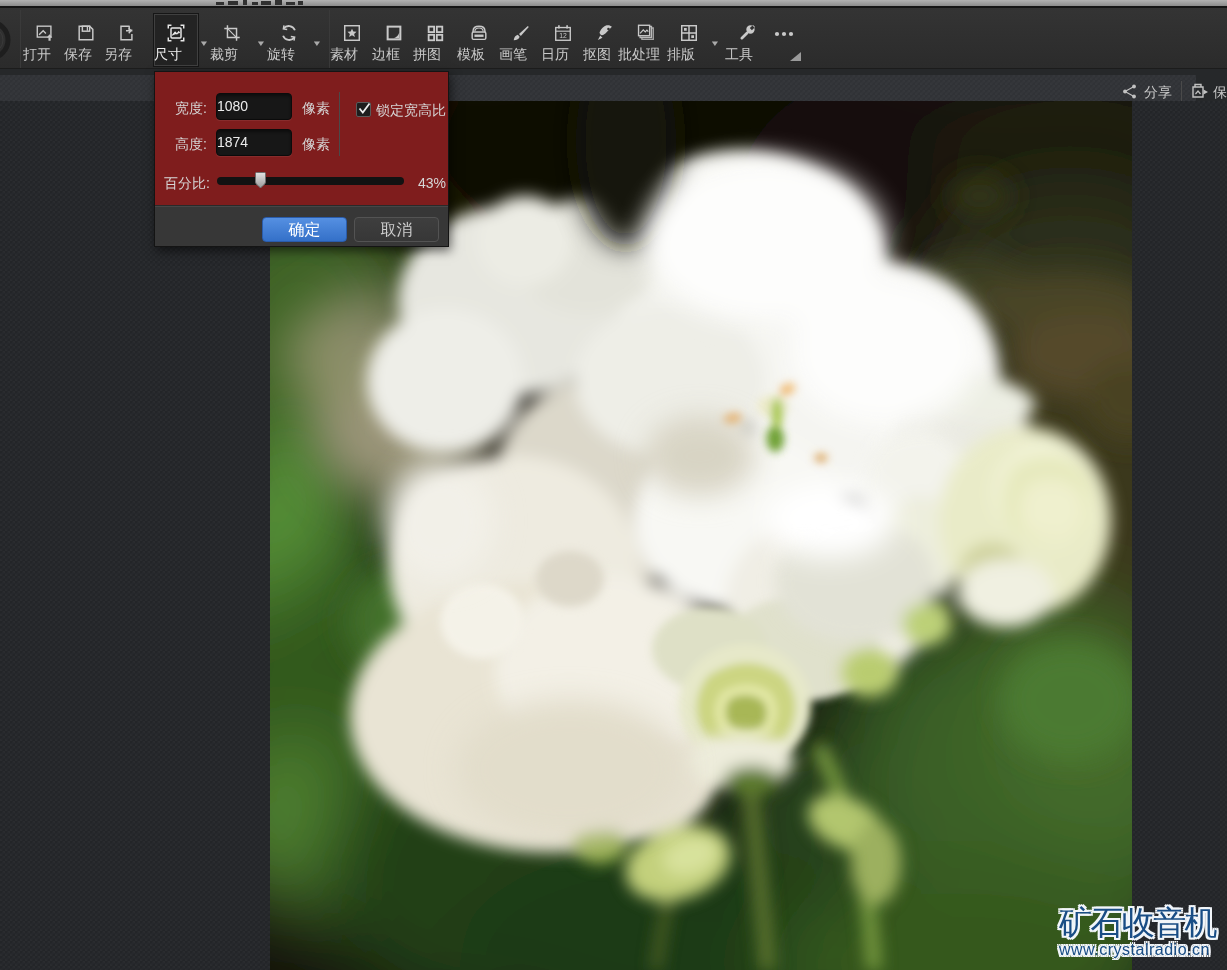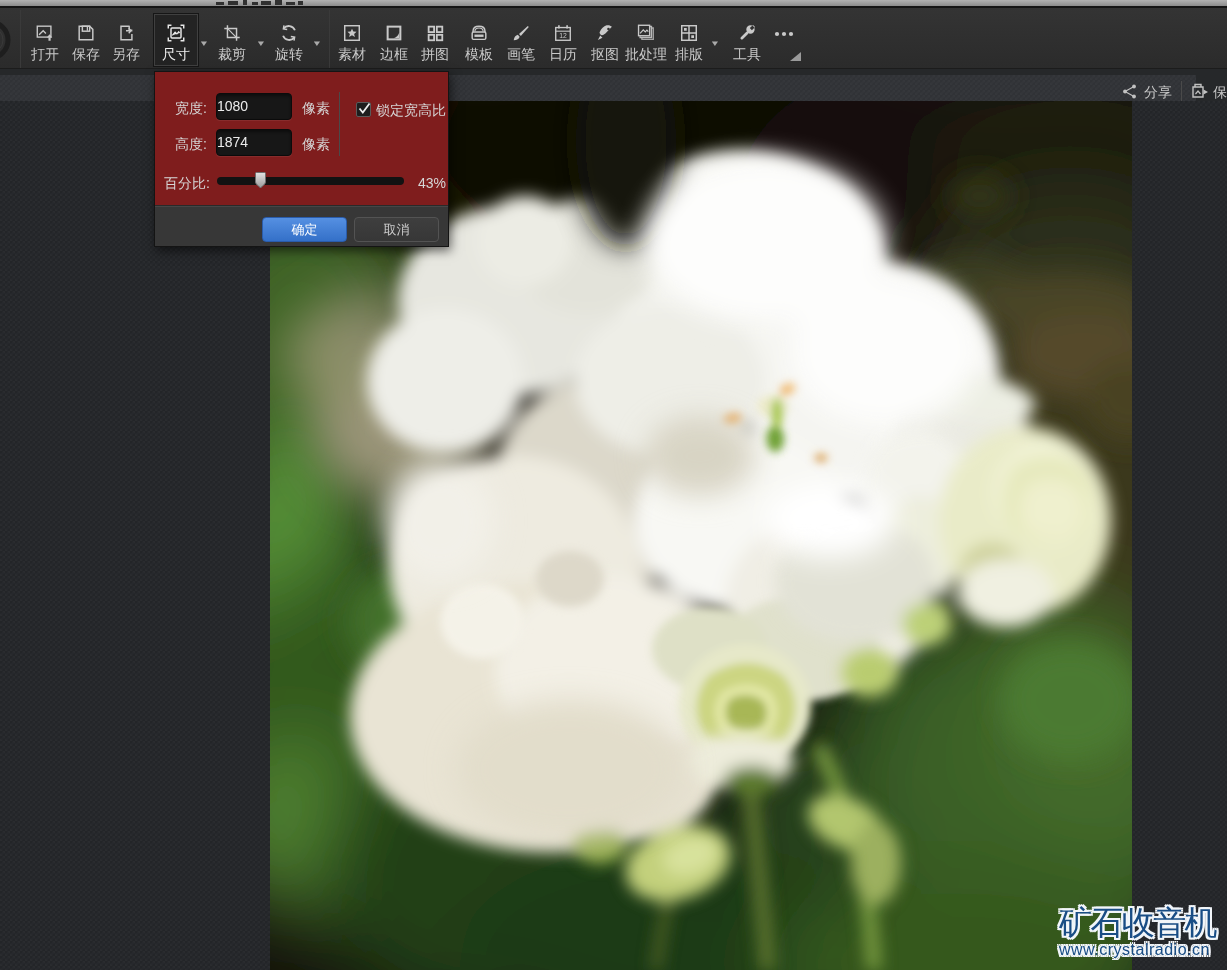--- a/index.html
+++ b/index.html
@@ -8,21 +8,21 @@
   #stage { position:relative; width:1227px; height:970px; overflow:hidden; }
 
   
   #titlestrip { position:absolute; left:0; top:0; width:1227px; height:6px;
     background:linear-gradient(#b2b2b2,#8c8c8c); }
   .tfrag { position:absolute; background:#303030; }
 
   
   #toolbar { position:absolute; left:0; top:6px; width:1227px; height:63px;
     background:linear-gradient(#343434,#2b2b2b); border-bottom:1px solid #1c1c1c; }
-  .tb-item { position:absolute; top:17px; width:44px; height:50px; text-align:center; color:#c9c9c9; }
+  .tb-item { position:absolute; top:17px; width:44px; height:50px; color:#c9c9c9; }
   .tb-item .ic { display:block; margin:0 auto; width:20px; height:20px; }
   .tb-item .lb { display:block; font-size:14px; line-height:14px; margin-top:4px; white-space:nowrap; }
   .tb-sep { position:absolute; top:4px; width:1px; height:58px; background:#252525; border-right:1px solid #3a3a3a; }
   .tb-arrow { position:absolute; color:#aaa; font-size:8px; transform:scaleX(1.3); }
   #sizebtn { position:absolute; left:154px; top:8px; width:44px; height:52px;
     background:#232323; border:1px solid #404040; outline:1px solid #161616; }
 
   
   #canvasbar { position:absolute; left:0; top:75px; width:1196px; height:32px;
     background-color:#303236;
@@ -53,21 +53,21 @@
     box-shadow:inset 0 2px 3px rgba(0,0,0,.45), 0 1px 0 rgba(255,255,255,.07); }
   #vsep { position:absolute; left:184px; top:20px; width:1px; height:64px; background:#313131; border-right:1px solid #4a4a4a; }
   #chk { position:absolute; left:201px; top:30px; width:15px; height:15px; background:#1d1d1d;
     border:1px solid #5a5a5a; border-radius:2px; }
   #chk svg { position:absolute; left:0px; top:-2px; }
   #slider { position:absolute; left:62px; top:105px; width:187px; height:8px;
     background:#121212; border-radius:4px; }
   #thumb { position:absolute; left:38px; top:-5px; width:11px; height:16px; }
   #dfoot { position:absolute; left:0; top:133px; width:293px; height:41px;
     background:#373737; border-top:1px solid #2a2a2a; box-shadow:inset 0 1px 0 #464646; }
-  .dbtn { position:absolute; top:11px; width:85px; height:25px; font-size:13px; text-align:center;
+  .dbtn { position:absolute; top:11px; width:85px; height:25px; font-size:16px; text-align:center;
     line-height:24px; border-radius:4px; }
   #btn-ok { left:107px; background:linear-gradient(#5590e2,#3470c8); border:1px solid #2a5cab; color:#fff; }
   #btn-cancel { left:199px; background:linear-gradient(#3e3e3e,#373737); border:1px solid #535353; color:#cdcdcd; }
 
   
   #wm { position:absolute; left:1059px; top:906px; color:#194d85; font-weight:normal;
     text-align:left; line-height:1; }
   #wm .zh { font-size:33px; letter-spacing:-1.6px; white-space:nowrap;
     text-shadow:-2px -2px 0 #f2f6fa, 2px -2px 0 #f2f6fa, -2px 2px 0 #f2f6fa, 2px 2px 0 #f2f6fa,
       0 -2px 0 #f2f6fa, 0 2px 0 #f2f6fa, -2px 0 0 #f2f6fa, 2px 0 0 #f2f6fa; }

